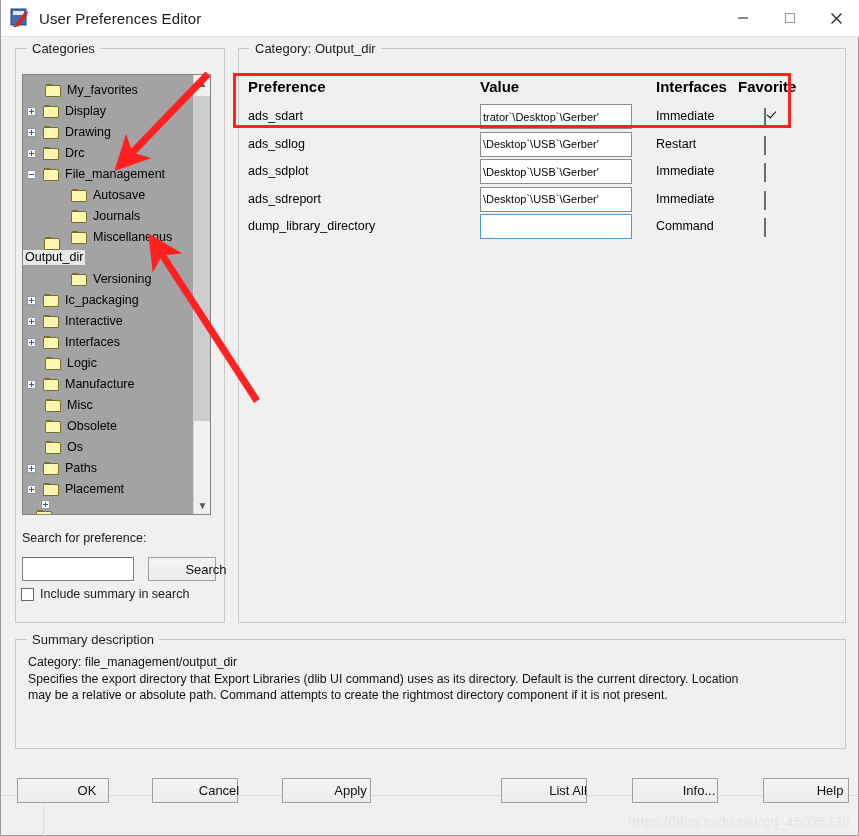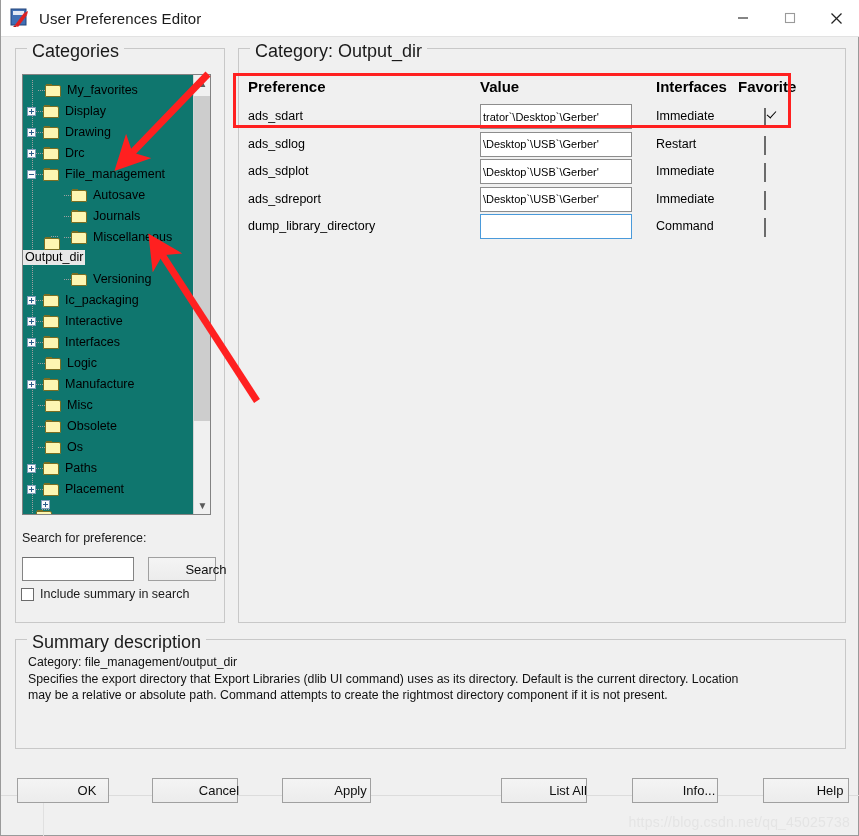--- a/index.html
+++ b/index.html
@@ -50,31 +50,31 @@
   .group {
     position: absolute;
     border: 1px solid #c8c8c8;
     background: transparent;
   }
   .group-title {
     position: absolute;
     top: -8px; left: 11px;
     background: #f0f0f0;
     padding: 0 5px;
-    font-size: 18px;
+    font-size: 13px;
     color: #1a1a1a;
     white-space: nowrap;
   }
 
   
   .tree-box {
     position: absolute;
     left: 21px; top: 74px;
     width: 189px; height: 441px;
-    background: #0f766e;
+    background: #a3a3a3;
     border: 1px solid #828282;
     overflow: hidden;
   }
   .tree-inner { position: relative; width: 189px; }
   .tree-row {
     position: absolute; left: 0;
     height: 21px;
     display: flex; align-items: center;
     white-space: nowrap;
     font-size: 12.5px;

